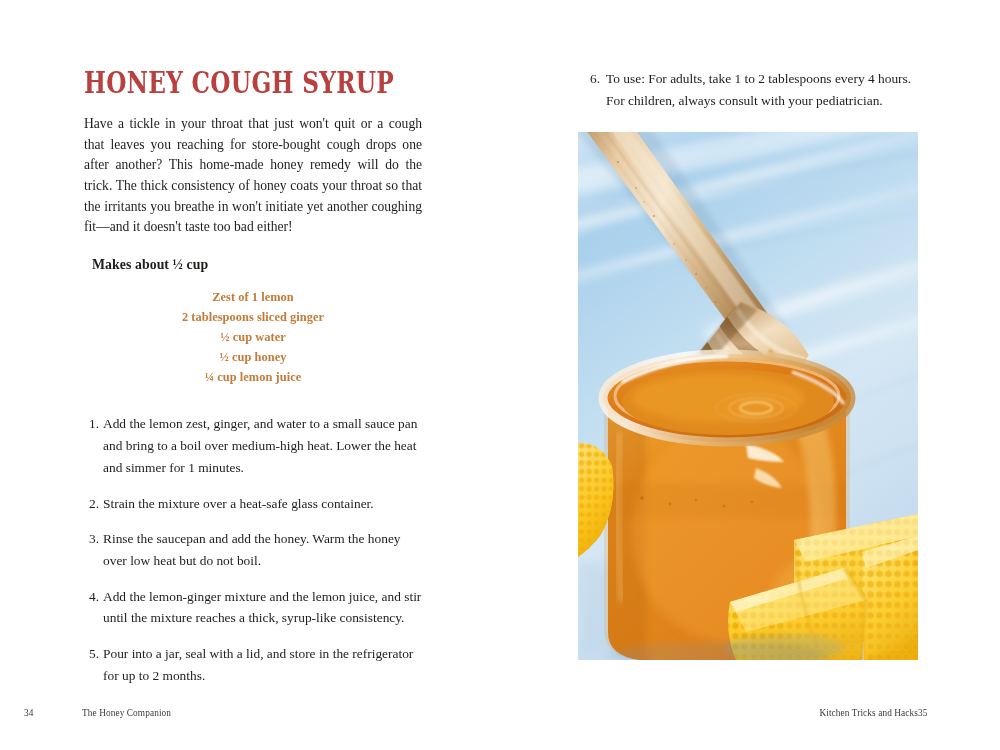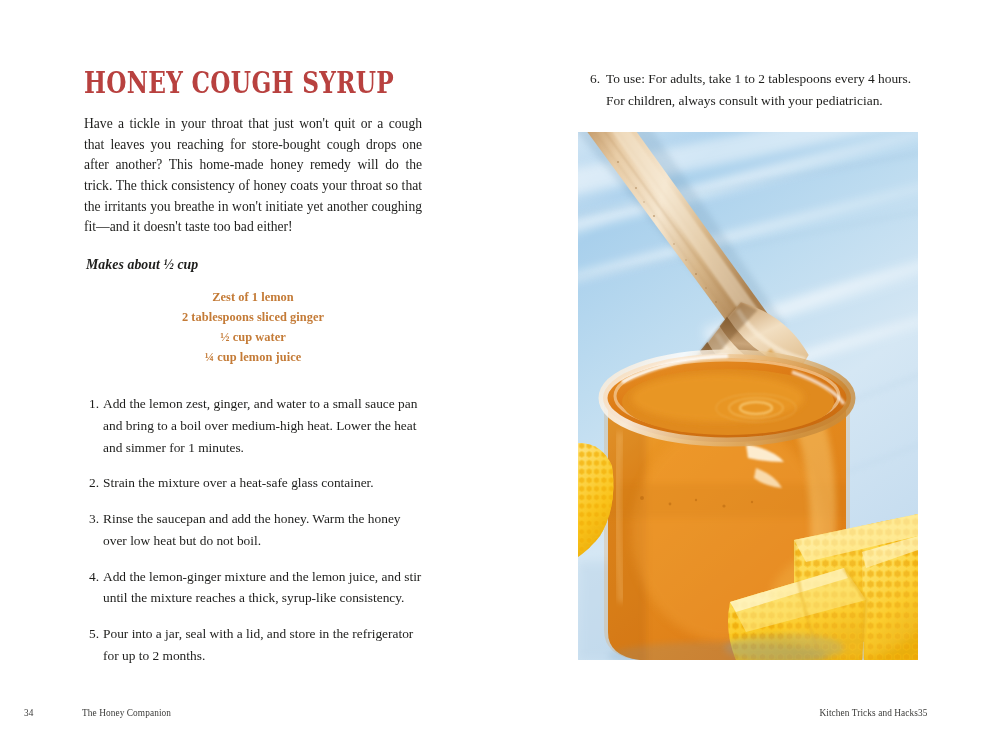--- a/index.html
+++ b/index.html
@@ -63,22 +63,21 @@
     line-height: 1.52;
     text-align: justify;
     text-justify: inter-word;
     margin: 0 0 19px 0;
     hyphens: manual;
   }
 
   .makes {
     font-size: 13.8px;
     font-weight: 700;
-    font-style: italic;
-    margin: 0 0 14px 2px;
+    margin: 0 0 14px 8px;
     letter-spacing: 0.005em;
   }
 
   .ingredients {
     list-style: none;
     margin: 0 0 26px 0;
     padding: 0;
   }
   .ingredients li {
     color: #c47b37;
@@ -177,20 +176,21 @@
       <h1 class="recipe-title">HONEY COUGH SYRUP</h1>
 
       <p class="intro">Have a tickle in your throat that just won't quit or a cough that leaves you reaching for store-bought cough drops one after another? This home-made honey remedy will do the trick. The thick consistency of honey coats your throat so that the irritants you breathe in won't initiate yet another coughing fit—and it doesn't taste too bad either!</p>
 
       <p class="makes">Makes about ½ cup</p>
 
       <ul class="ingredients">
         <li>Zest of 1 lemon</li>
         <li>2 tablespoons sliced ginger</li>
         <li>½ cup water</li>
+        <li>½ cup honey</li>
         <li>¼ cup lemon juice</li>
       </ul>
 
       <ol class="steps">
         <li>Add the lemon zest, ginger, and water to a small sauce pan and bring to a boil over medium-high heat. Lower the heat and simmer for 1 minutes.</li>
         <li>Strain the mixture over a heat-safe glass container.</li>
         <li>Rinse the saucepan and add the honey. Warm the honey over low heat but do not boil.</li>
         <li>Add the lemon-ginger mixture and the lemon juice, and stir until the mixture reaches a thick, syrup-like consistency.</li>
         <li>Pour into a jar, seal with a lid, and store in the refrigerator for up to 2 months.</li>
       </ol>

